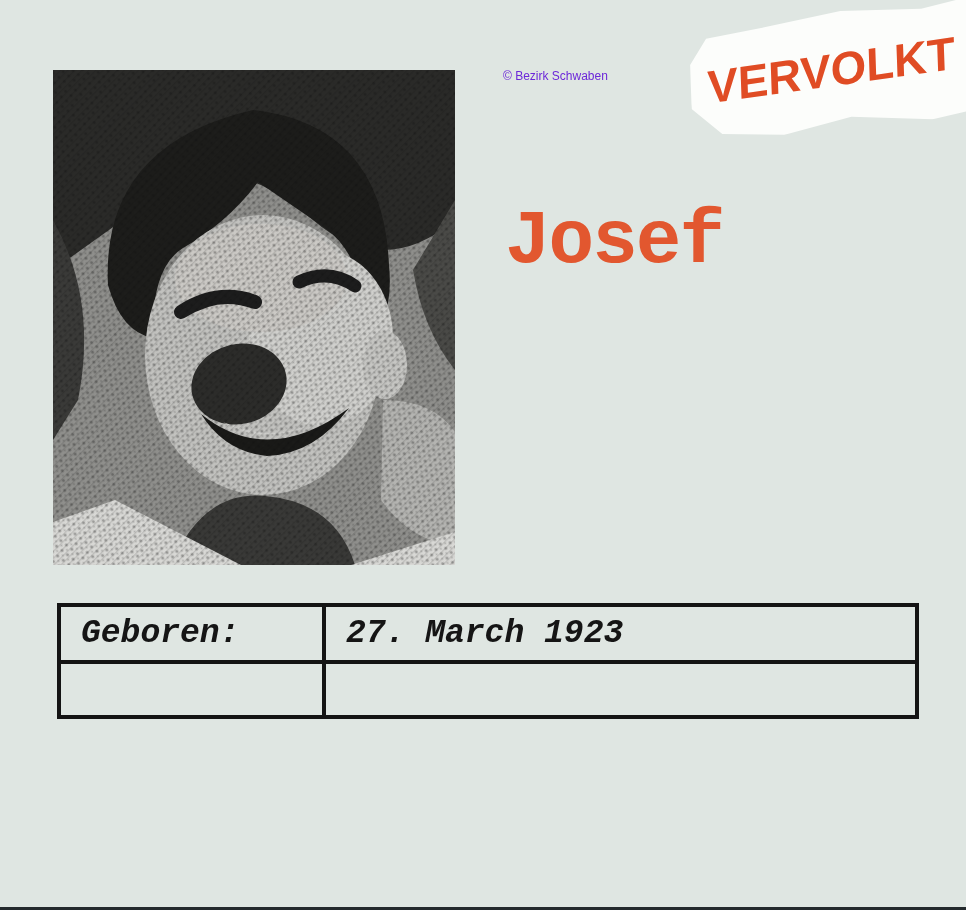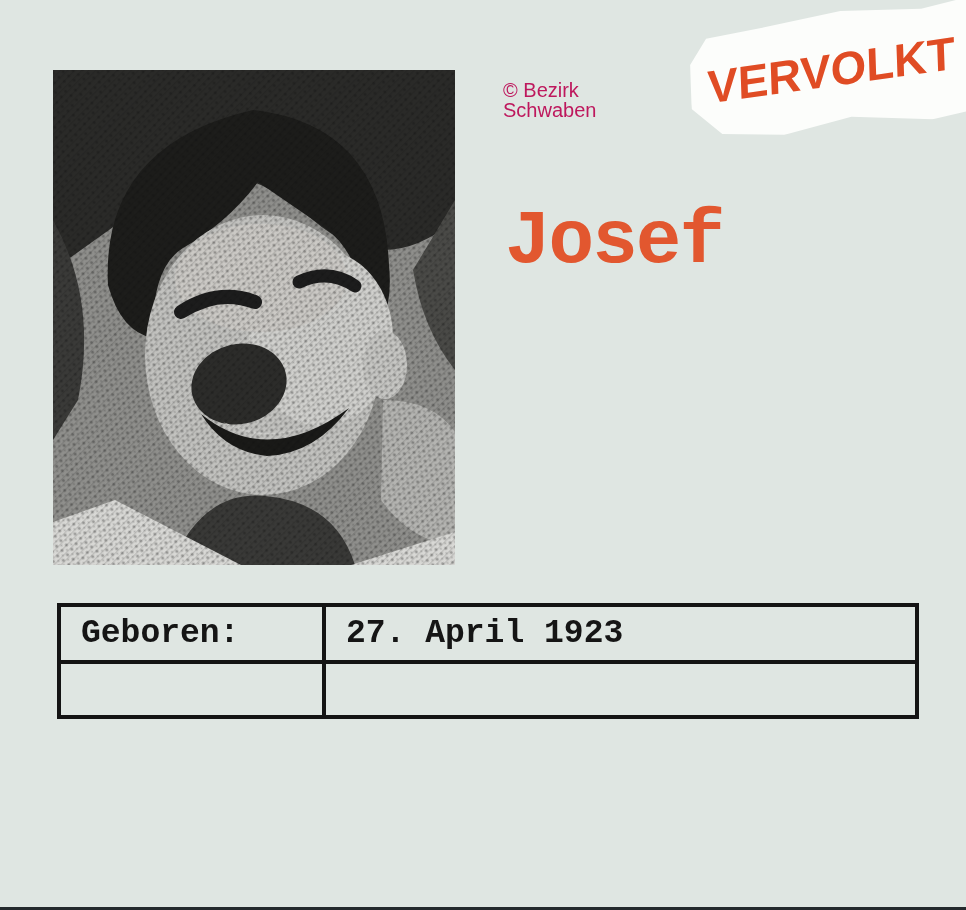--- a/index.html
+++ b/index.html
@@ -11,22 +11,22 @@
     overflow:hidden;
     font-family:"Liberation Sans",sans-serif;
   }
 
   
   .photo{position:absolute;left:53px;top:70px;width:402px;height:495px;}
   .photo svg{display:block;width:100%;height:100%;}
 
   
   .credit{
-    position:absolute;left:503px;top:80px;width:112px;
-    font-size:20px;line-height:20px;color:#be185d;
+    position:absolute;left:503px;top:66px;width:112px;
+    font-size:12px;line-height:20px;color:#6d28d9;
   }
 
   
   .brand{
     position:absolute;left:686px;top:24px;width:310px;height:122px;
     background:#fcfdfb;
     transform:rotate(-6deg);
     transform-origin:left center;
     clip-path:polygon(2% 34%, 8% 14%, 26% 10%, 52% 3%, 78% 8%, 100% 0%,
                       100% 92%, 78% 99%, 52% 90%, 30% 99%, 10% 93%, 1% 70%);
@@ -54,20 +54,21 @@
     position:absolute;left:57px;top:603px;width:862px;
     border-collapse:collapse;table-layout:fixed;
     font-family:"Liberation Mono","DejaVu Sans Mono",monospace;
     font-weight:700;font-size:33px;color:#151515;
   }
   .info-table td{
     border:4px solid #141414;
     padding:0 12px 0 20px;
     vertical-align:middle;
     overflow:hidden;
+    font-style:italic;
   }
   .col-label{width:265px;}
   .row-born td{height:53px;}
   .row-empty td{height:51px;}
   .row-note td{height:118px;line-height:46px;}
 
   .bottom-edge{
     position:absolute;left:0;bottom:0;width:966px;height:3px;
     background:#242a2d;
   }
@@ -135,21 +136,21 @@
   </h1>
 
   <table class="info-table">
     <colgroup>
         <col class="col-label">
         <col>
       </colgroup>
     <tbody>
         <tr class="row-born">
       <td>Geboren:</td>
-      <td>27. April 1923</td>
+      <td>27. March 1923</td>
     </tr>
     <tr class="row-empty">
       <td></td>
       <td></td>
     </tr>
   </tbody>
     </table>
 
   <div class="bottom-edge"></div>
 </div>

